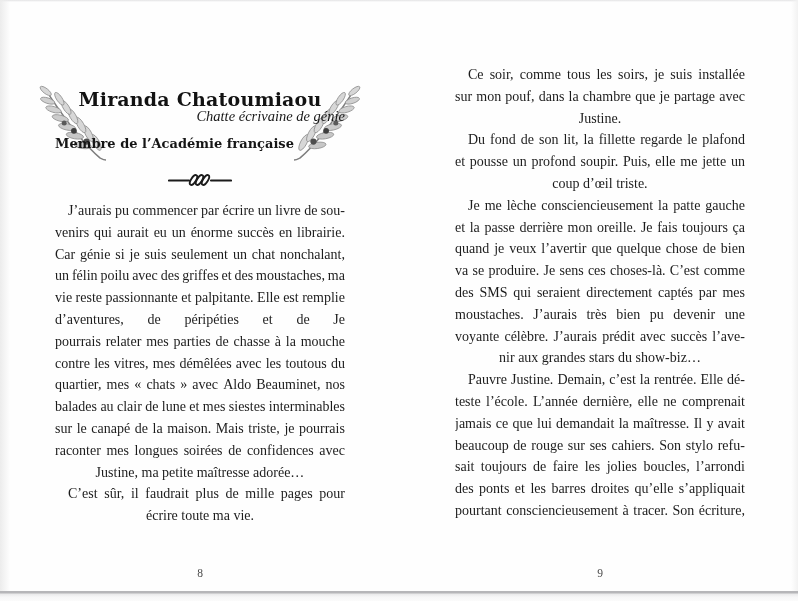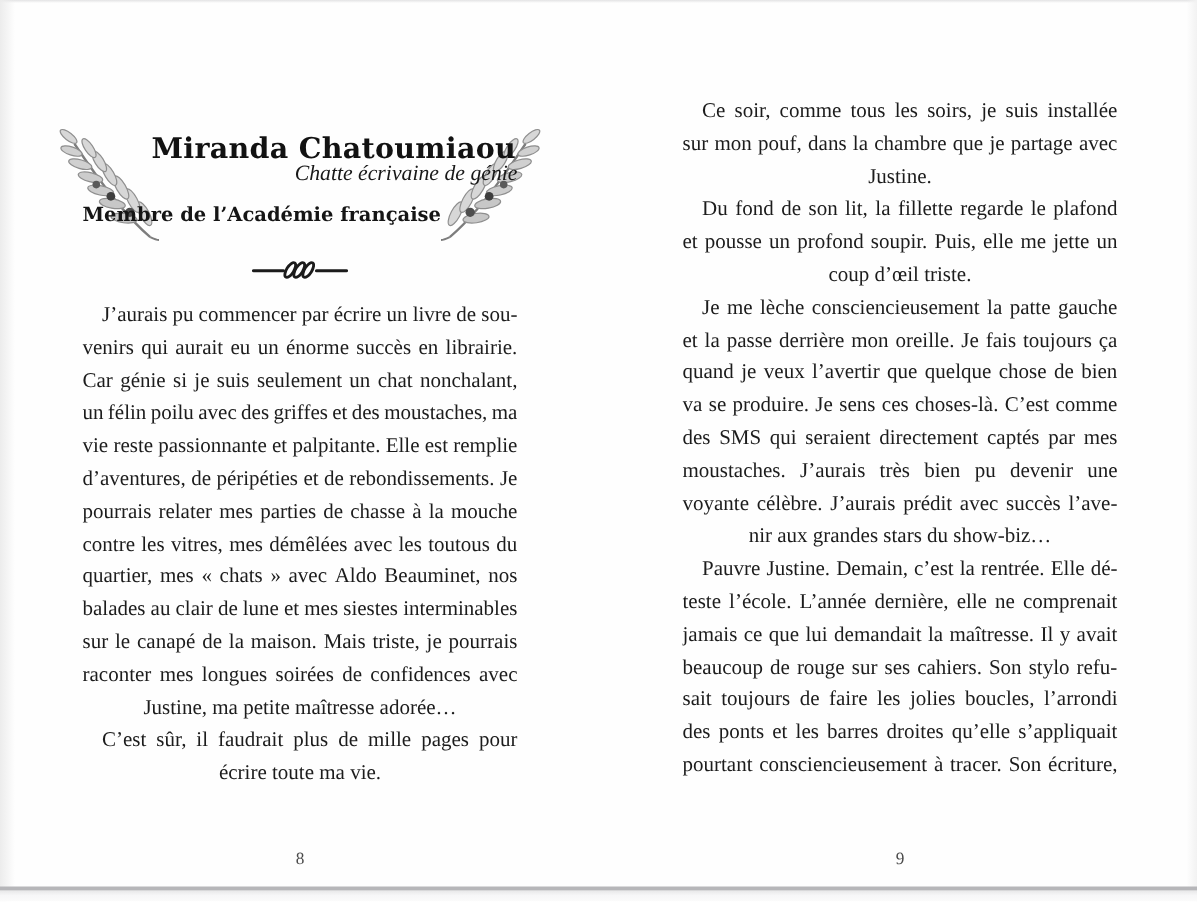--- a/index.html
+++ b/index.html
@@ -8,23 +8,24 @@
     width:798px;height:601px;
     background:#fefefe;
     font-family:"Liberation Serif",serif;
     color:#1c1c1c;
     overflow:hidden;
   }
   .page{position:absolute;inset:0;}
   
   .chapter-title{
     position:absolute;left:55px;top:74px;width:290px;
+    text-align:center;
     font-family:"DejaVu Serif",serif;
     font-weight:bold;font-size:19px;line-height:24px;
-    color:#121212;letter-spacing:.2px;padding-left:46px;
+    color:#121212;letter-spacing:.2px;
   }
   .chapter-subtitle{
     position:absolute;left:55px;top:106px;width:290px;
     text-align:right;font-style:italic;font-size:14.5px;line-height:20px;color:#181818;
   }
   .chapter-membership{
     position:absolute;left:55px;top:135px;width:290px;
     text-align:left;
     font-family:"DejaVu Serif",serif;
     font-weight:bold;font-size:13px;line-height:18px;color:#151515;
@@ -118,21 +119,21 @@
         </g>
       </svg>
     </header>
 
     <div class="body-text bt-left">
         <div class="line indent"><span>J’aurais</span><span>pu</span><span>commencer</span><span>par</span><span>écrire</span><span>un</span><span>livre</span><span>de</span><span>sou-</span></div>
         <div class="line"><span>venirs</span><span>qui</span><span>aurait</span><span>eu</span><span>un</span><span>énorme</span><span>succès</span><span>en</span><span>librairie.</span></div>
         <div class="line"><span>Car</span><span>génie</span><span>si</span><span>je</span><span>suis</span><span>seulement</span><span>un</span><span>chat</span><span>nonchalant,</span></div>
         <div class="line"><span>un</span><span>félin</span><span>poilu</span><span>avec</span><span>des</span><span>griffes</span><span>et</span><span>des</span><span>moustaches,</span><span>ma</span></div>
         <div class="line"><span>vie</span><span>reste</span><span>passionnante</span><span>et</span><span>palpitante.</span><span>Elle</span><span>est</span><span>remplie</span></div>
-        <div class="line"><span>d’aventures,</span><span>de</span><span>péripéties</span><span>et</span><span>de</span><span>rebondissements.</span><span>Je</span></div>
+        <div class="line"><span>d’aventures,</span><span>de</span><span>péripéties</span><span>et</span><span>de</span><span>Je</span></div>
         <div class="line"><span>pourrais</span><span>relater</span><span>mes</span><span>parties</span><span>de</span><span>chasse</span><span>à</span><span>la</span><span>mouche</span></div>
         <div class="line"><span>contre</span><span>les</span><span>vitres,</span><span>mes</span><span>démêlées</span><span>avec</span><span>les</span><span>toutous</span><span>du</span></div>
         <div class="line"><span>quartier,</span><span>mes</span><span>«</span><span>chats</span><span>»</span><span>avec</span><span>Aldo</span><span>Beauminet,</span><span>nos</span></div>
         <div class="line"><span>balades</span><span>au</span><span>clair</span><span>de</span><span>lune</span><span>et</span><span>mes</span><span>siestes</span><span>interminables</span></div>
         <div class="line"><span>sur</span><span>le</span><span>canapé</span><span>de</span><span>la</span><span>maison.</span><span>Mais</span><span>triste,</span><span>je</span><span>pourrais</span></div>
         <div class="line"><span>raconter</span><span>mes</span><span>longues</span><span>soirées</span><span>de</span><span>confidences</span><span>avec</span></div>
         <div class="line end">Justine, ma petite maîtresse adorée…</div>
         <div class="line indent"><span>C’est</span><span>sûr,</span><span>il</span><span>faudrait</span><span>plus</span><span>de</span><span>mille</span><span>pages</span><span>pour</span></div>
         <div class="line end">écrire toute ma vie.</div>
       </div>

